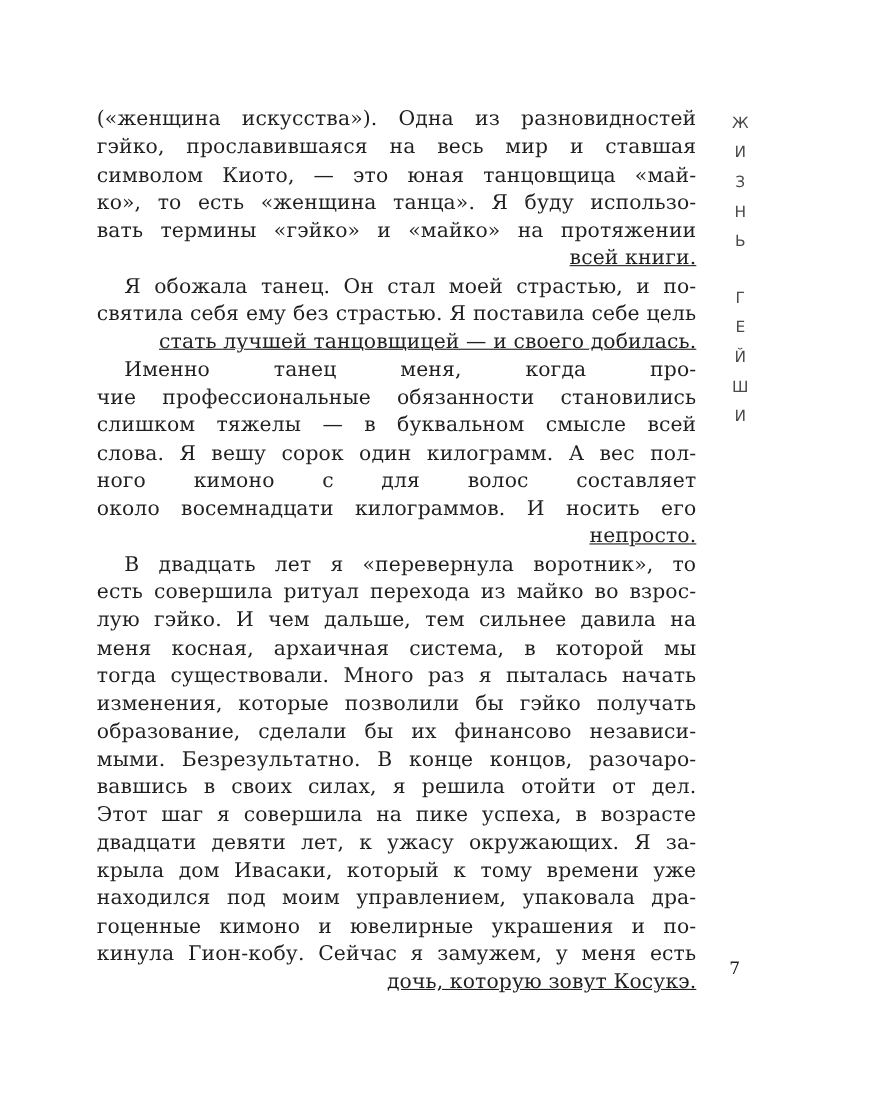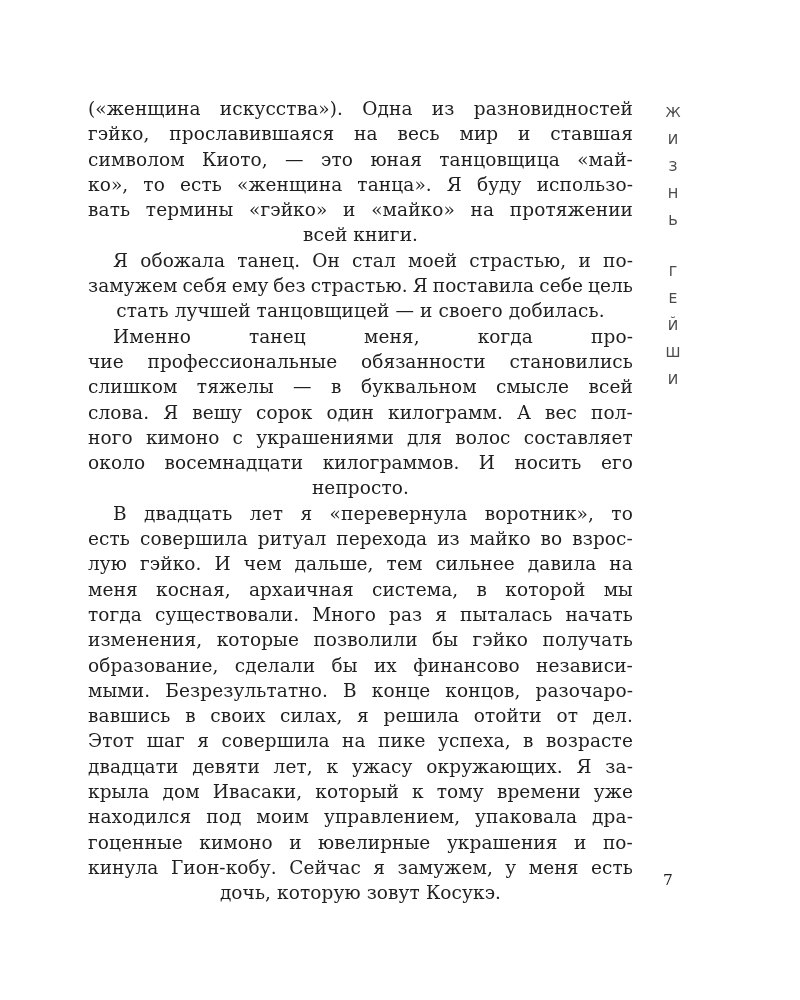--- a/index.html
+++ b/index.html
@@ -39,21 +39,22 @@
   }
   
   .line.fill {
     display: flex;
     justify-content: space-between;
   }
   .line.fill span { display: inline-block; }
   
   .line.end {
     display: block;
-    text-align: center;
+    text-align: right;
+    text-decoration: underline;
   }
   .line.indent { padding-left: 25px; }
   .vertical-title {
     position: absolute;
     left: 660px;
     top: 99px;
     width: 26px;
     font-family: "DejaVu Sans", "Liberation Sans", sans-serif;
     font-size: 14px;
     color: var(--title-color);
@@ -133,21 +134,21 @@
           <span>обожала</span>
           <span>танец.</span>
           <span>Он</span>
           <span>стал</span>
           <span>моей</span>
           <span>страстью,</span>
           <span>и</span>
           <span>по-</span>
         </div>
         <div class="line fill">
-          <span>замужем</span>
+          <span>святила</span>
           <span>себя</span>
           <span>ему</span>
           <span>без</span>
           <span>страстью.</span>
           <span>Я</span>
           <span>поставила</span>
           <span>себе</span>
           <span>цель</span>
         </div>
         <div class="line end">стать лучшей танцовщицей — и своего добилась.</div>
@@ -183,21 +184,20 @@
           <span>один</span>
           <span>килограмм.</span>
           <span>А</span>
           <span>вес</span>
           <span>пол-</span>
         </div>
         <div class="line fill">
           <span>ного</span>
           <span>кимоно</span>
           <span>с</span>
-          <span>украшениями</span>
           <span>для</span>
           <span>волос</span>
           <span>составляет</span>
         </div>
         <div class="line fill">
           <span>около</span>
           <span>восемнадцати</span>
           <span>килограммов.</span>
           <span>И</span>
           <span>носить</span>

